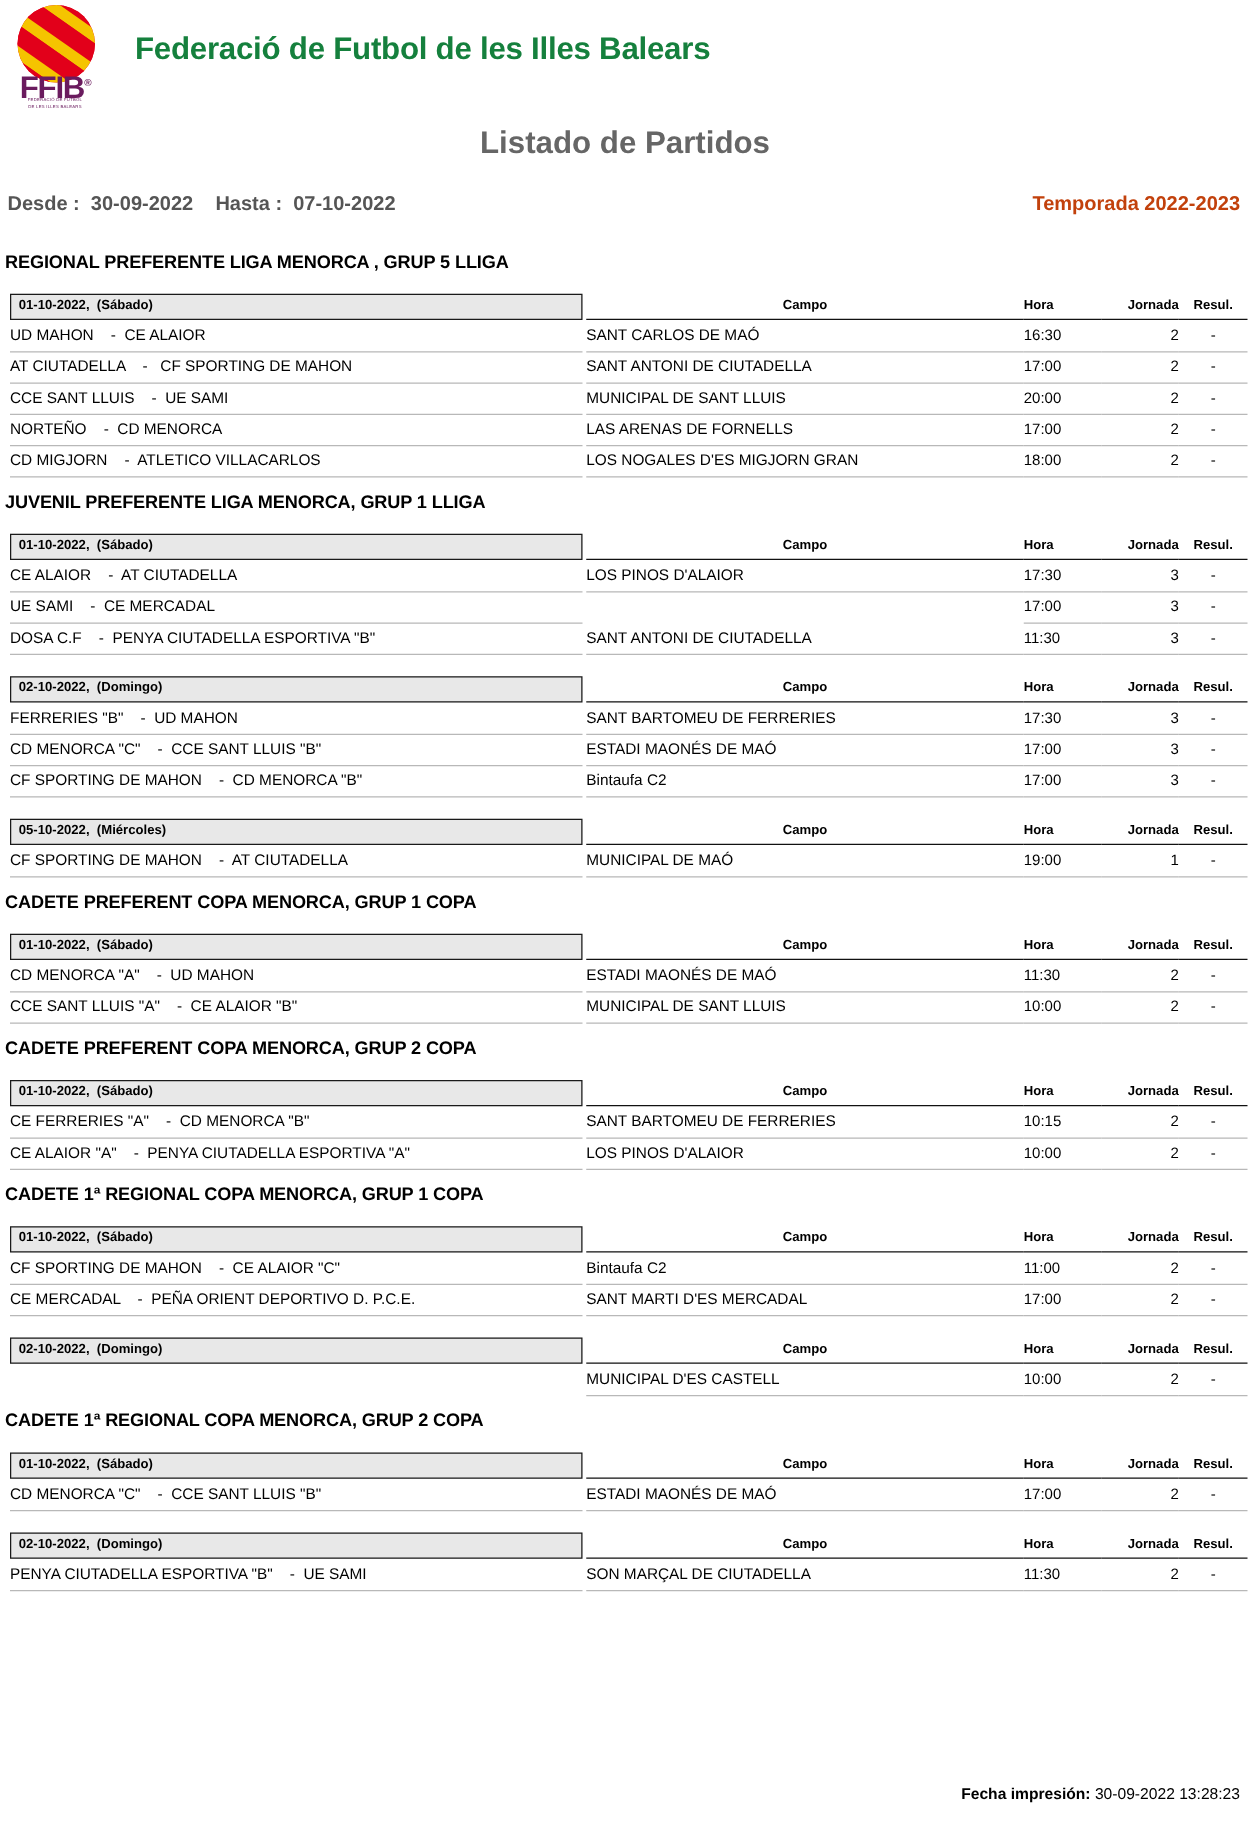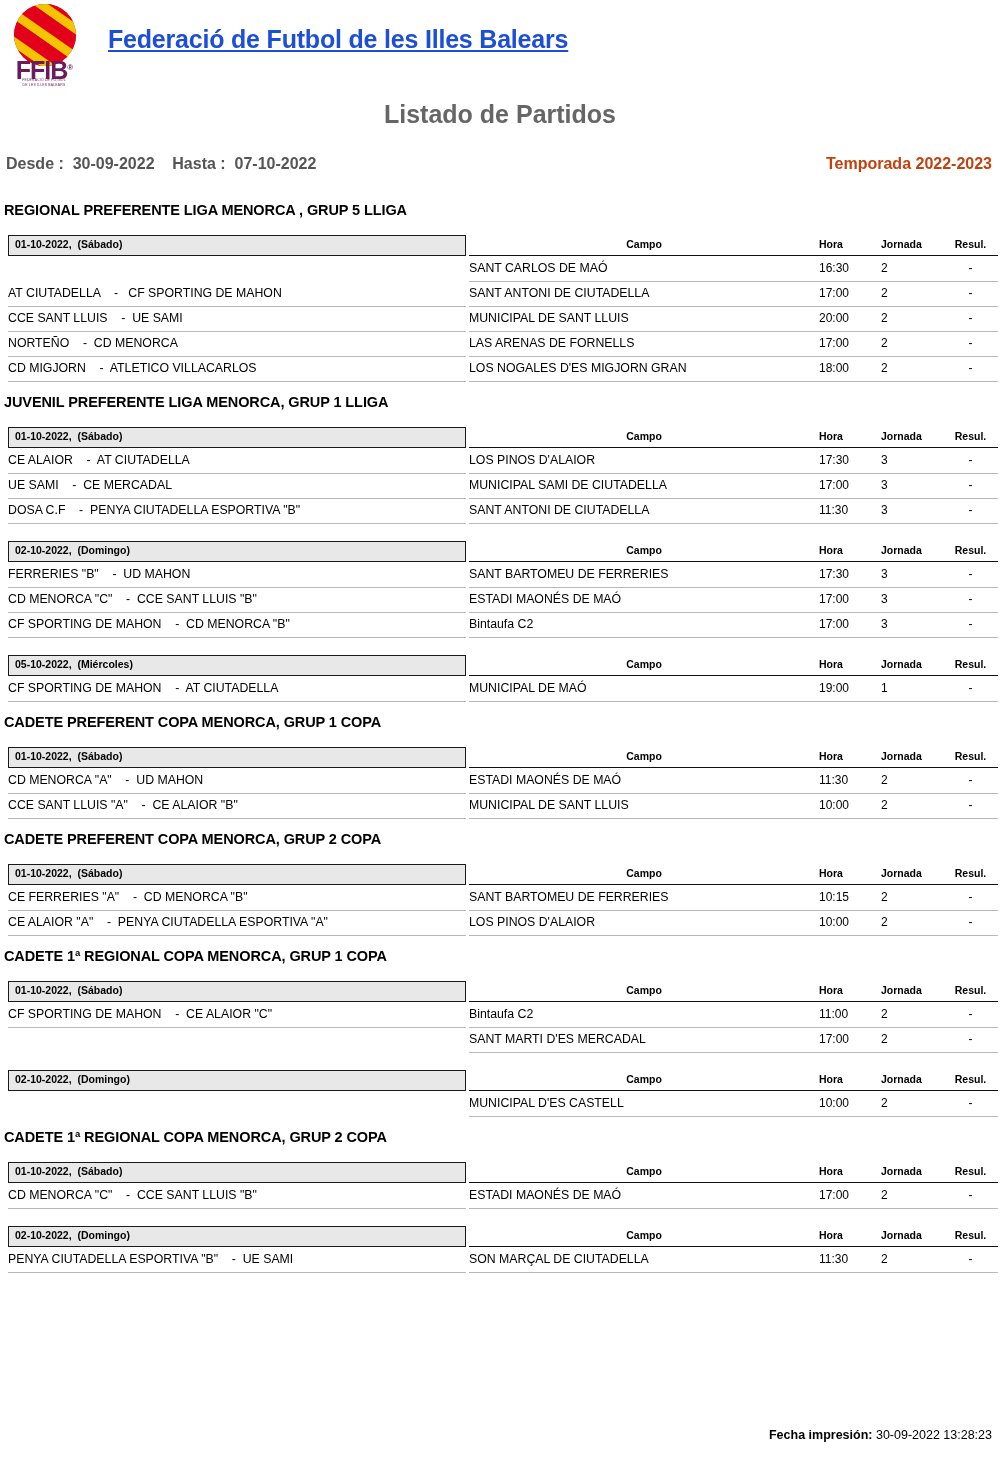--- a/index.html
+++ b/index.html
@@ -67,23 +67,22 @@
     line-height: 1.35;
     color: #6a1b5e;
     letter-spacing: .2px;
   }
 
   .fed-title {
     position: absolute;
     left: 108px; top: 25px;
     font-size: 25px;
     font-weight: bold;
-    color: #1d4ed8;
+    color: #15803d;
     letter-spacing: -.2px;
-    text-decoration: underline;
   }
   .doc-title {
     position: absolute;
     left: 0; top: 100px;
     width: 1000px;
     text-align: center;
     font-size: 25px;
     font-weight: bold;
     color: #666666;
   }
@@ -135,21 +134,21 @@
     width: 350px; height: 100%;
   }
   .row .c-hora {
     position: absolute; left: 811px; top: 0;
     width: 62px; height: 100%;
     text-align: left;
   }
   .row .c-jornada {
     position: absolute; left: 873px; top: 0;
     width: 62px; height: 100%;
-    text-align: left;
+    text-align: right;
   }
   .row .c-resul {
     position: absolute; left: 935px; top: 0;
     width: 55px; height: 100%;
     text-align: center;
   }
 
   
   .row.hdr { height: 22px; }
   .row.hdr .c-match {
@@ -239,20 +238,21 @@
       <div class="comp-title">REGIONAL PREFERENTE LIGA MENORCA , GRUP 5 LLIGA</div>
       <div class="dategroup">
         <div class="row hdr">
           <div class="c-match">01-10-2022,  (Sábado)</div>
           <div class="c-campo">Campo</div>
           <div class="c-hora">Hora</div>
           <div class="c-jornada">Jornada</div>
           <div class="c-resul">Resul.</div>
         </div>
         <div class="row data">
+          <div class="c-match">UD MAHON    -  CE ALAIOR</div>
           <div class="c-campo">SANT CARLOS DE MAÓ</div>
           <div class="c-hora">16:30</div>
           <div class="c-jornada">2</div>
           <div class="c-resul">-</div>
         </div>
         <div class="row data">
           <div class="c-match">AT CIUTADELLA    -   CF SPORTING DE MAHON</div>
           <div class="c-campo">SANT ANTONI DE CIUTADELLA</div>
           <div class="c-hora">17:00</div>
           <div class="c-jornada">2</div>
@@ -293,21 +293,20 @@
         </div>
         <div class="row data">
           <div class="c-match">CE ALAIOR    -  AT CIUTADELLA</div>
           <div class="c-campo">LOS PINOS D'ALAIOR</div>
           <div class="c-hora">17:30</div>
           <div class="c-jornada">3</div>
           <div class="c-resul">-</div>
         </div>
         <div class="row data">
           <div class="c-match">UE SAMI    -  CE MERCADAL</div>
-          <div class="c-campo">MUNICIPAL SAMI DE CIUTADELLA</div>
           <div class="c-hora">17:00</div>
           <div class="c-jornada">3</div>
           <div class="c-resul">-</div>
         </div>
         <div class="row data">
           <div class="c-match">DOSA C.F    -  PENYA CIUTADELLA ESPORTIVA "B"</div>
           <div class="c-campo">SANT ANTONI DE CIUTADELLA</div>
           <div class="c-hora">11:30</div>
           <div class="c-jornada">3</div>
           <div class="c-resul">-</div>
@@ -423,20 +422,21 @@
           <div class="c-resul">Resul.</div>
         </div>
         <div class="row data">
           <div class="c-match">CF SPORTING DE MAHON    -  CE ALAIOR "C"</div>
           <div class="c-campo">Bintaufa C2</div>
           <div class="c-hora">11:00</div>
           <div class="c-jornada">2</div>
           <div class="c-resul">-</div>
         </div>
         <div class="row data">
+          <div class="c-match">CE MERCADAL    -  PEÑA ORIENT DEPORTIVO D. P.C.E.</div>
           <div class="c-campo">SANT MARTI D'ES MERCADAL</div>
           <div class="c-hora">17:00</div>
           <div class="c-jornada">2</div>
           <div class="c-resul">-</div>
         </div>
       </div>
       <div class="dategroup">
         <div class="row hdr">
           <div class="c-match">02-10-2022,  (Domingo)</div>
           <div class="c-campo">Campo</div>

